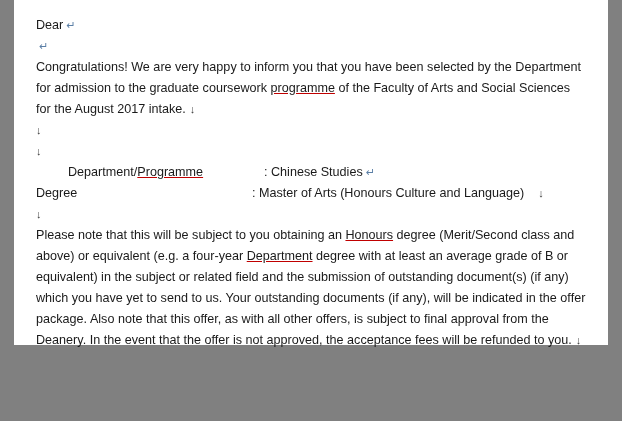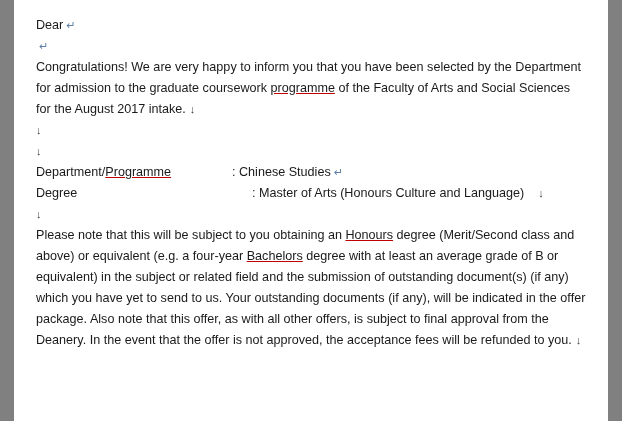--- a/index.html
+++ b/index.html
@@ -11,21 +11,21 @@
     height: 421px;
     background: #808080;
     font-family: "Liberation Sans", sans-serif;
     overflow: hidden;
   }
   .page {
     position: absolute;
     left: 14px;
     top: 0;
     width: 594px;
-    height: 421px;
+    height: 345px;
     background: #ffffff;
     box-sizing: border-box;
     padding: 14px 22px 0 22px;
   }
   .doc-body {
     font-size: 12.6px;
     color: #1a1a1a;
     line-height: 21px;
   }
   .para {
@@ -54,20 +54,21 @@
   }
   .redwavy {
     text-decoration: underline;
     text-decoration-color: #c00000;
     text-align: right;
     -webkit-text-decoration-color: #c00000;
   }
   .label-col {
     display: inline-block;
     width: 196px;
+    margin-left: 32px;
   }
   .label-col-2 {
     display: inline-block;
     width: 216px;
   }
   .greeting {
     padding-top: 1px;
   }
   .block-para {
     margin-top: 0;
@@ -110,21 +111,21 @@
     <div class="para">
       <span class="label-col-2">Degree</span><span class="bold">: Master of Arts (Honours Culture and Language)</span><span class="arrow" style="padding-left:14px">↓</span>
     </div>
 
     <div class="spacer">
       <span class="arrow" style="padding-left:0">↓</span>
     </div>
 
     <div class="para bold block-para">
       Please note that this will be subject to you obtaining an <span class="redwavy">Honours</span> degree (Merit/Second
-      class and above) or equivalent (e.g. a four-year <span class="redwavy">Bachelors</span> degree with at least an average
+      class and above) or equivalent (e.g. a four-year <span class="redwavy">Department</span> degree with at least an average
       grade of B or equivalent) in the subject or related field and the submission of outstanding
       document(s) (if any) which you have yet to send to us. Your outstanding documents (if
       any), will be indicated in the offer package. Also note that this offer, as with all other
       offers, is subject to final approval from the Deanery. In the event that the offer is not
       approved, the acceptance fees will be refunded to you.<span class="arrow">↓</span>
       
     </div>
 
   </div>
 </div>

